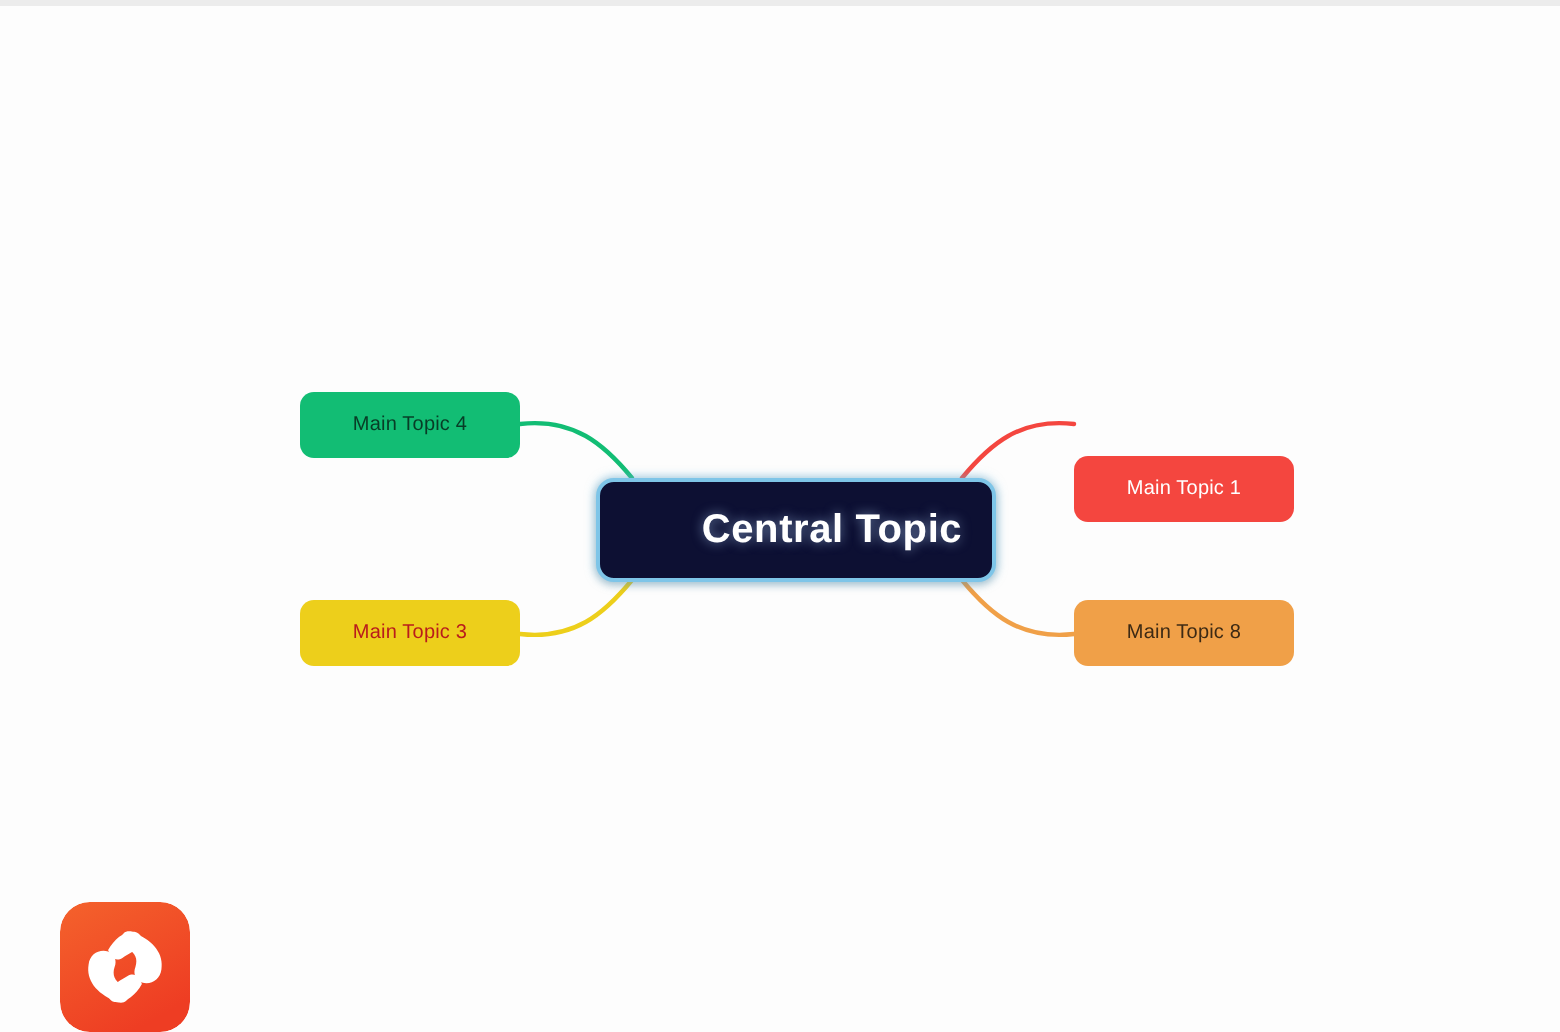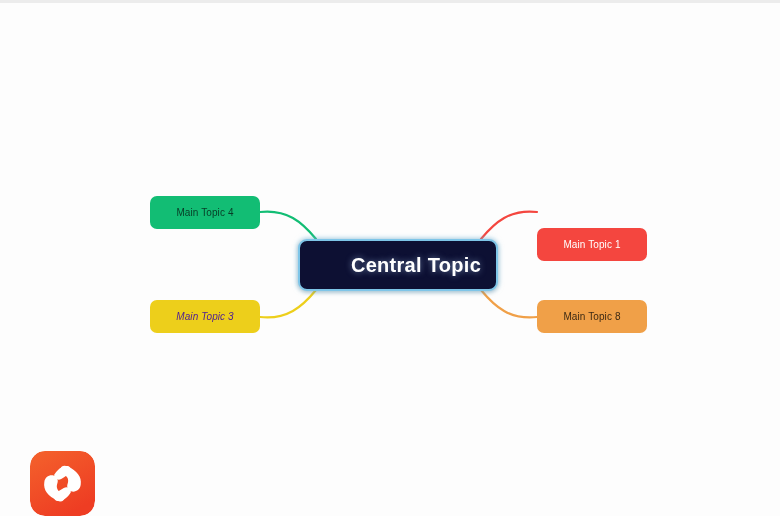--- a/index.html
+++ b/index.html
@@ -94,21 +94,21 @@
   </div>
 
   <div id="branch-nodes">
       <div class="node topic-node" style="left: 537px; top: 196px; width: 110px; height: 33px; background: rgb(244, 70, 63); margin-top: 32px;">
         <span style="color: rgb(255, 255, 255);">Main Topic 1</span>
       </div>
       <div class="node topic-node" style="left: 537px; top: 300px; width: 110px; height: 33px; background: rgb(240, 160, 72);">
         <span style="color: rgb(61, 42, 20);">Main Topic 8</span>
       </div>
       <div class="node topic-node" style="left: 150px; top: 300px; width: 110px; height: 33px; background: rgb(237, 207, 27);">
-        <span style="color: #4c1d95; font-style: italic;">Main Topic 3</span>
+        <span style="color: #b91c1c;">Main Topic 3</span>
       </div>
       <div class="node topic-node" style="left: 150px; top: 196px; width: 110px; height: 33px; background: rgb(18, 189, 116);">
         <span style="color: rgb(8, 60, 38);">Main Topic 4</span>
       </div>
     </div>
 
   <div id="xmind-logo" style="left: 30px; top: 451px; width: 65px; height: 65px;">
     <svg viewBox="0 0 100 100" width="100%" height="100%">
       <defs>
         <linearGradient id="xmgrad" x1="0" y1="0" x2="0.55" y2="1">

